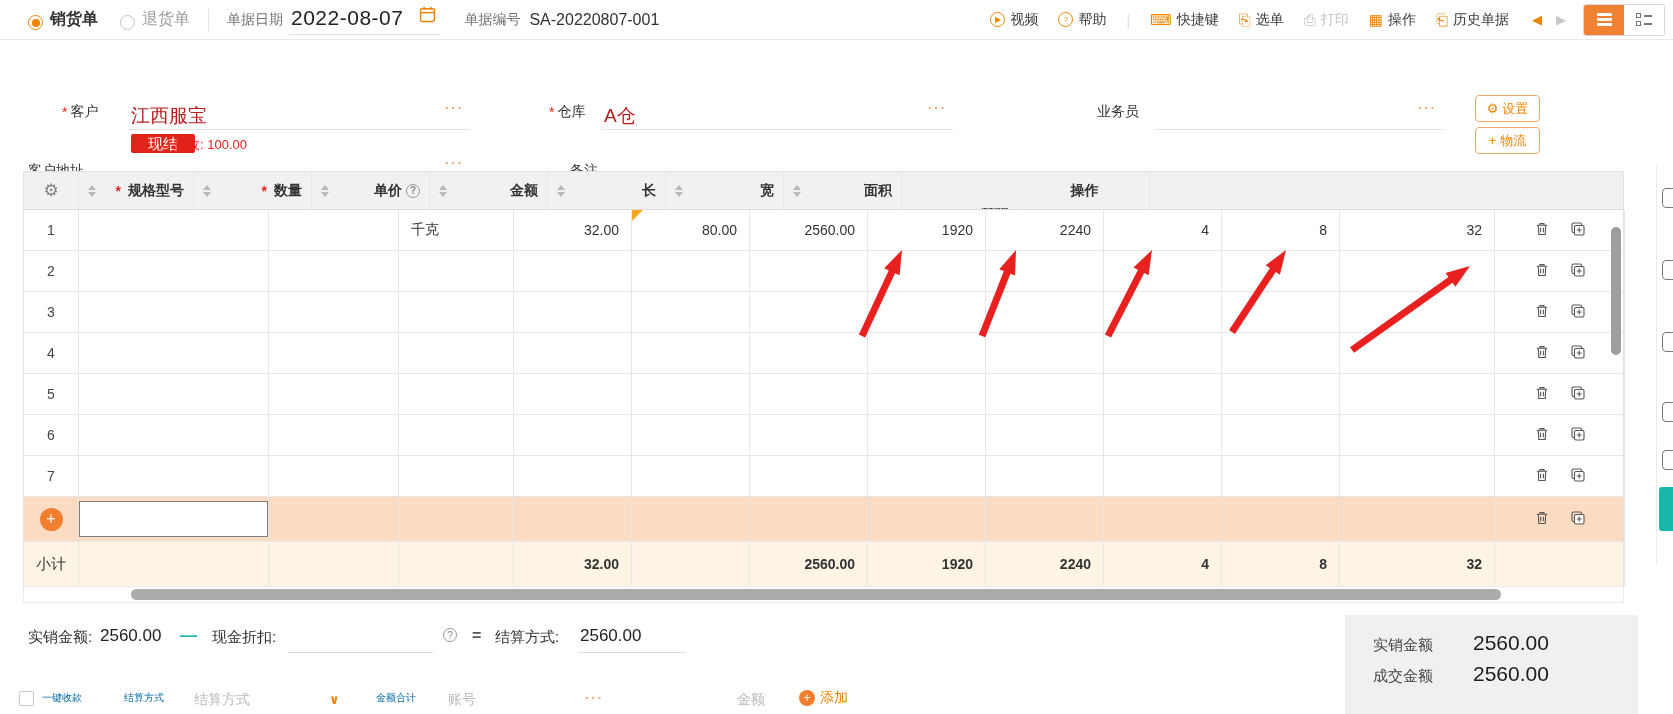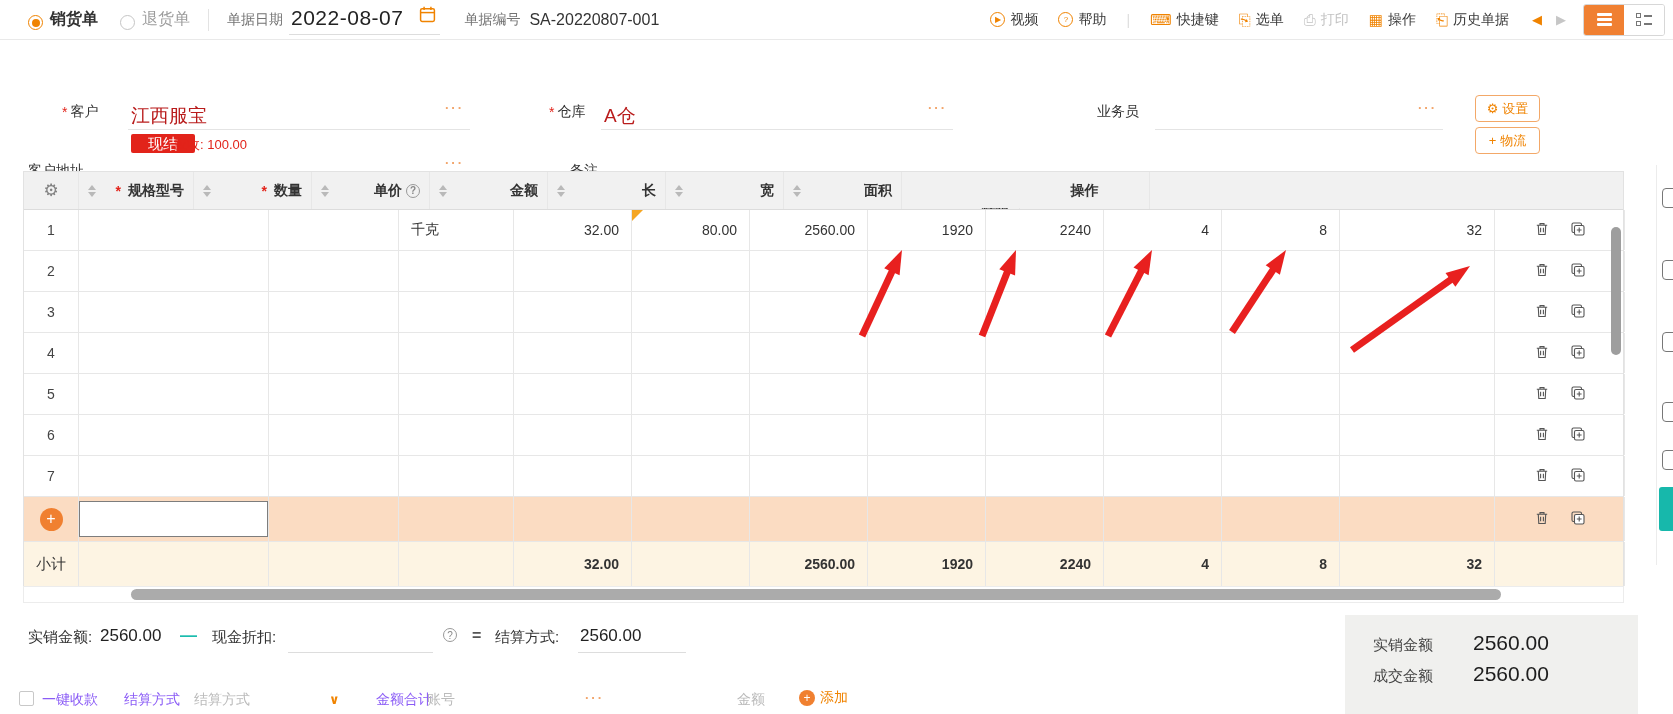--- a/index.html
+++ b/index.html
@@ -88,21 +88,21 @@
   .totalsbar{position:absolute;left:0;top:618px;width:1340px;height:40px;z-index:3}
   .totalsbar span{position:absolute;white-space:nowrap}
   .t-label{font-size:15px;color:#333;top:10px}
   .t-val{font-size:17px;color:#222;top:8px}
   .t-minus{color:#1bbcae;font-weight:bold;font-size:17px;top:8px}
   .t-eq{color:#555;font-weight:bold;font-size:16px;top:9px}
   .t-uline{position:absolute;border-bottom:1px solid #ddd;height:1px;top:34px}
   .t-help{top:10px}
   .paybar{position:absolute;left:0;top:685px;width:1340px;height:29px;z-index:3}
   .paybar > *{position:absolute;white-space:nowrap}
-  .p-label{font-size:14px;color:#8b5cf6;top:6px}
+  .p-label{font-size:10px;color:#0369a1;top:6px}
   .p-ph{font-size:14px;color:#bbb;top:6px}
   .checkbox{width:15px;height:15px;border:1px solid #c8c8c8;border-radius:2px;background:#fff;top:6px;cursor:pointer}
   .p-chev{color:#f08300;font-size:13px;font-weight:bold;top:7px;cursor:pointer}
   .p-dots{color:#f2a469;font-weight:bold;letter-spacing:2px;font-size:13px;top:5px;cursor:pointer}
   .p-amount{color:#b9b9b9;font-size:14px;top:6px}
   .p-add{display:flex;align-items:center;gap:5px;top:4px;cursor:pointer}
   .p-add .pc{width:16px;height:16px;border-radius:50%;background:#f08030;color:#fff;font-size:12px;display:flex;align-items:center;justify-content:center;line-height:1}
   .p-add .pt{color:#f08300;font-size:14px}
 
   
@@ -662,21 +662,21 @@
   <span class="t-uline" style="left:578px;width:108px"></span>
 </div>
 
 <div class="paybar">
   <span class="checkbox" style="left:19px"></span>
   <span class="p-label" style="left:42px">一键收款</span>
   <span class="p-label" style="left:124px">结算方式</span>
   <span class="p-ph" style="left:194px">结算方式</span>
   <span class="p-chev" style="left:329px">∨</span>
   <span class="p-label" style="left:376px">金额合计</span>
-  <span class="p-ph" style="left:427px">账号</span>
+  <span class="p-ph" style="left:448px">账号</span>
   <span class="p-dots" style="left:585px">···</span>
   <span class="p-amount" style="left:737px">金额</span>
   <span class="p-add" style="left:799px">
     <span class="pc">+</span>
     <span class="pt">添加</span>
   </span>
 </div>
 
 <div class="summary">
   <div class="sumrow">

